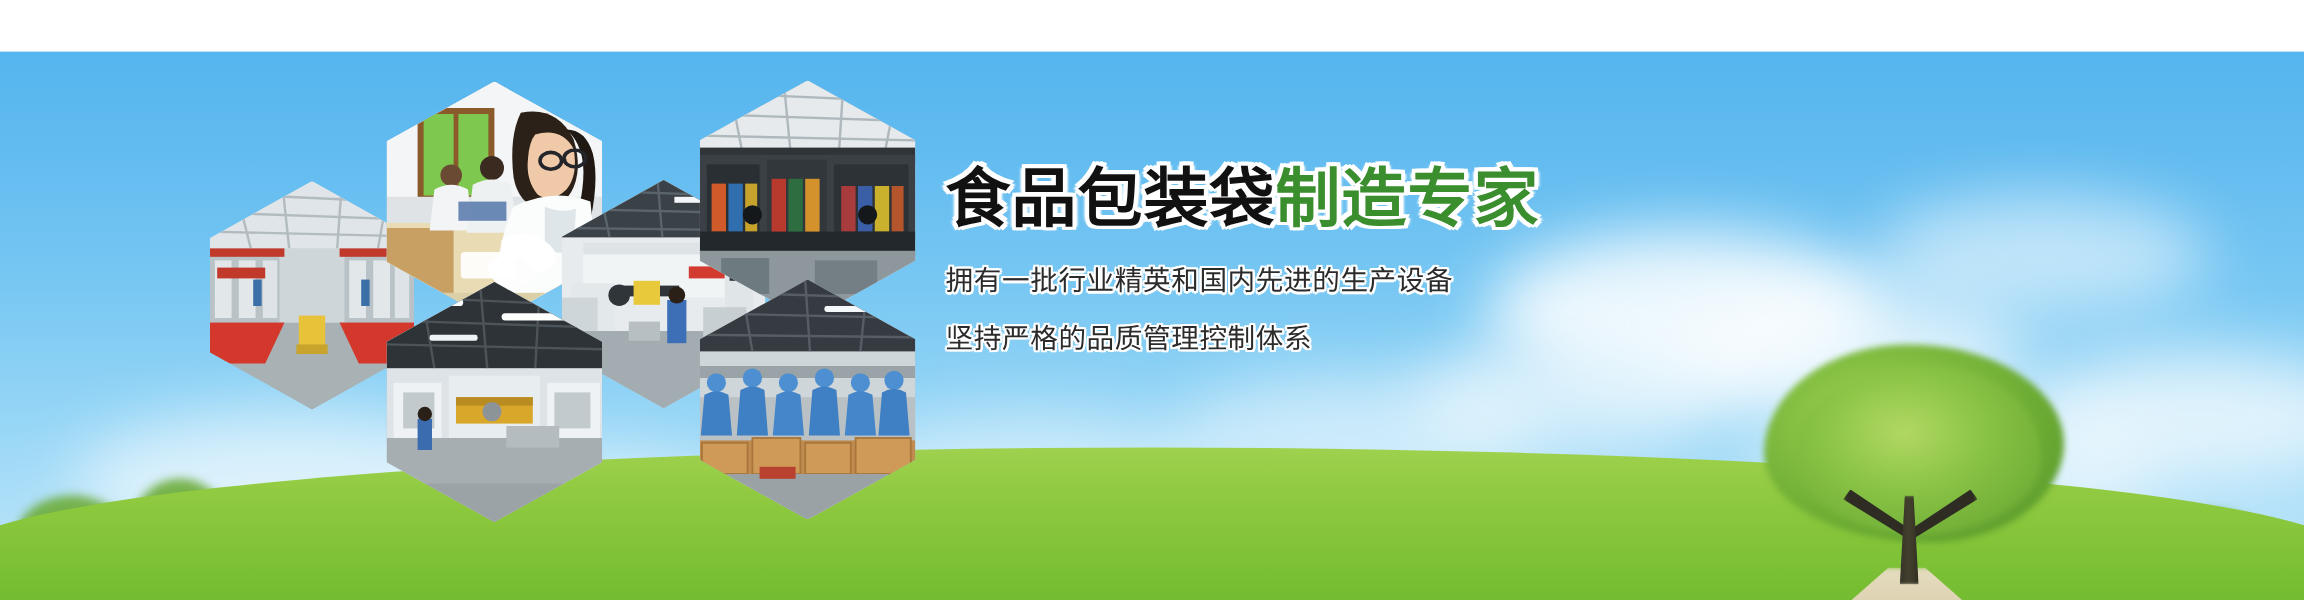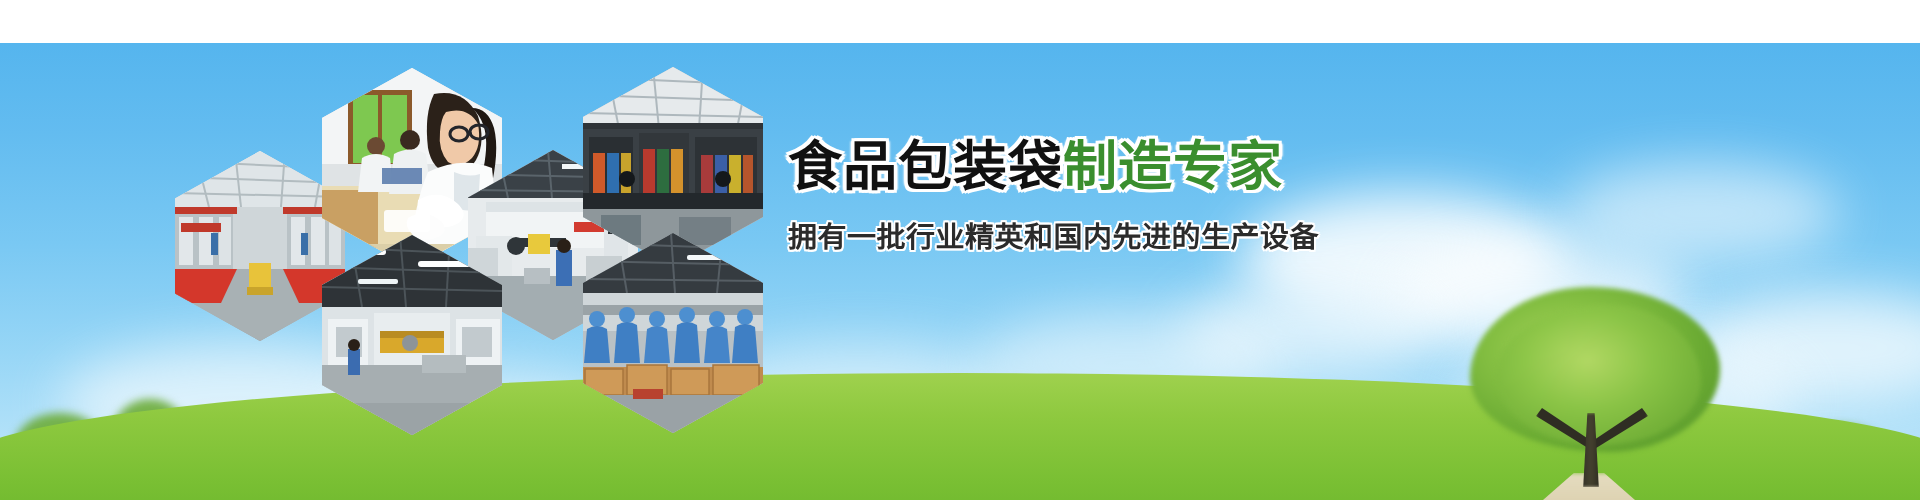--- a/index.html
+++ b/index.html
@@ -93,27 +93,26 @@
       -4px 0 2px #fff, 4px 0 2px #fff;
   }
   .headline .green{
     color:#3a8e2e;
     text-shadow:
       -3px -3px 0 #fff, 3px -3px 0 #fff, -3px 3px 0 #fff, 3px 3px 0 #fff,
       -3px 0 0 #fff, 3px 0 0 #fff, 0 -3px 0 #fff, 0 3px 0 #fff,
       -4px 0 2px #fff, 4px 0 2px #fff;
   }
   .sub{
-    font-size:29px;color:#2b2b2b;line-height:1;
+    font-size:23px;color:#2b2b2b;line-height:1;
     margin:0 0 25px 0;white-space:nowrap;letter-spacing:.5px;
     text-shadow:
       -1.6px -1.6px 0 #fff, 1.6px -1.6px 0 #fff,
       -1.6px 1.6px 0 #fff, 1.6px 1.6px 0 #fff,
       -2px 0 0 #fff, 2px 0 0 #fff, 0 -2px 0 #fff, 0 2px 0 #fff;
-    font-weight: bold;
   }
 </style>
 </head>
 <body>
 
 <div class="banner">
 
   <div>
     <div class="cloud cloud-soft" style="left:1240px;top:150px;width:330px;height:130px;opacity:.85;"></div>
     <div class="cloud cloud-soft" style="left:1390px;top:200px;width:300px;height:110px;opacity:.7;"></div>
@@ -417,15 +416,16 @@
       </svg>
     </div>
 
   </div>
 
   <div class="copy">
     <h1 class="headline">
       <span class="dark">食品包装袋</span><span class="green">制造专家</span>
     </h1>
     <p class="sub">拥有一批行业精英和国内先进的生产设备</p>
+    <p class="sub">坚持严格的品质管理控制体系</p>
   </div>
 
 </div>
 
 </body></html>

